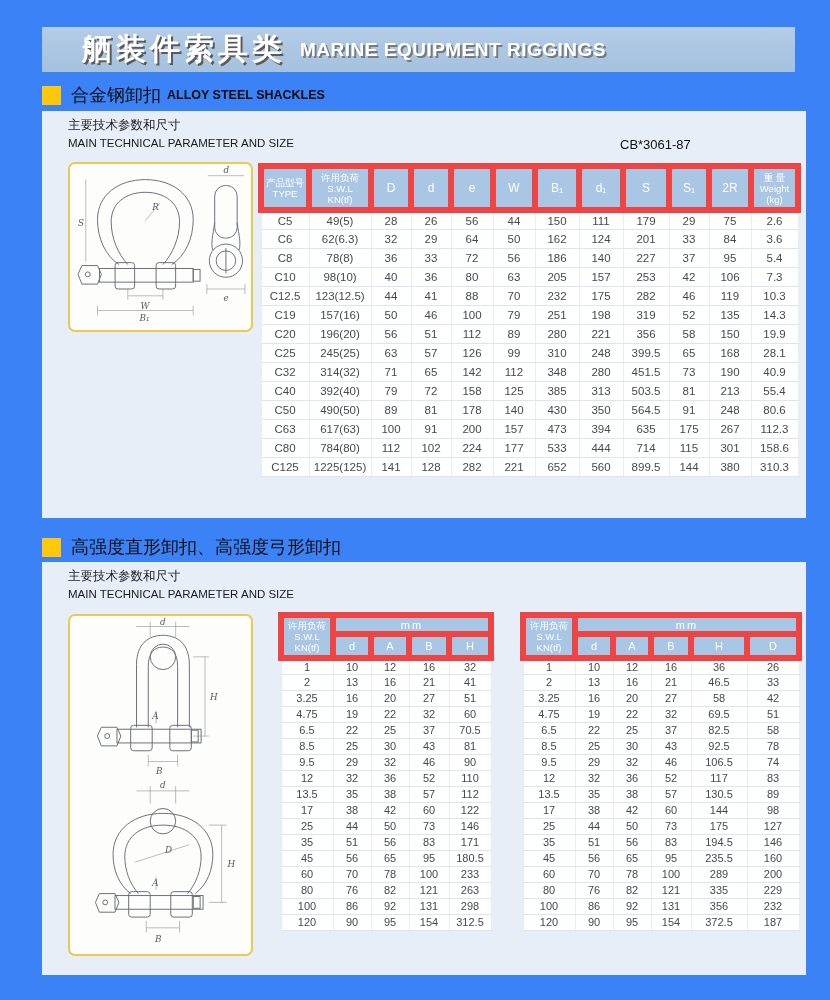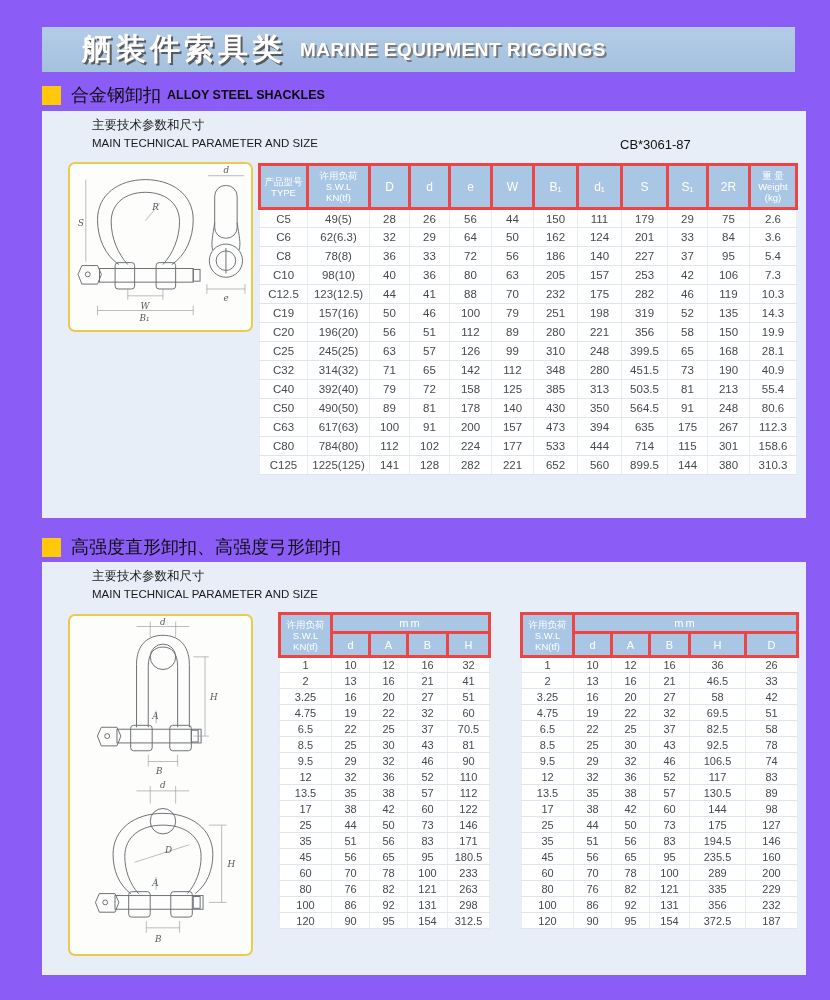--- a/index.html
+++ b/index.html
@@ -1,57 +1,57 @@
 <!DOCTYPE html>
 <html><head>
 <meta charset="utf-8">
 <style>
   * { box-sizing: border-box; }
   html,body { margin:0; padding:0; background:#fff; }
   body { width:830px; height:1000px; font-family:"Liberation Sans","DejaVu Sans",sans-serif; }
-  .page { position:relative; width:830px; height:1000px; background:#8b5cf6; overflow:hidden; }
+  .page { position:relative; width:830px; height:1000px; background:#3b82f6; overflow:hidden; }
 
   
   .banner { position:absolute; left:42px; top:27px; width:753px; height:45px;
             background:linear-gradient(#b4cce7,#a4c1de); display:flex; align-items:center; padding-left:40px; }
   .banner .zh { font-size:30px; font-weight:bold; color:#fff; letter-spacing:4px;
                 text-shadow:2px 2px 0 #5a5a5a; }
   .banner .en { font-size:19px; font-weight:bold; color:#fff; letter-spacing:0.5px;
                 margin-left:14px; text-shadow:2px 2px 0 #7a7a7a; }
 
   
   .sec-head { position:absolute; left:42px; display:flex; align-items:center; height:22px; }
   .bullet { width:19px; height:19px; background:#FFC90A; flex:0 0 auto; }
   .sec-head .zh { font-size:18px; font-weight:normal; color:#0d0d0d; margin-left:10px; white-space:nowrap; }
   .sec-head .en { font-size:12.5px; font-weight:bold; color:#0d0d0d; margin-left:6px; white-space:nowrap; }
 
   
   .panel { position:absolute; left:42px; width:764px; background:#e7eef7; }
   #panel1 { top:111px; height:407px; }
   #panel2 { top:562px; height:413px; }
 
-  .param { position:absolute; color:#1a1a1a;margin-left:24px; }
+  .param { position:absolute; color:#1a1a1a; }
   .param .zh { font-size:12.5px; }
   .param .en { font-size:11.5px; margin-top:3px; }
   .standard { position:absolute; left:620px; top:137px; width:172px; text-align:left;
               font-size:13px; color:#111; }
 
   
   .diagbox { position:absolute; background:#fdfdfb; border:2px solid #ecc94f; border-radius:7px; }
   #diag1 { left:68px; top:162px; width:185px; height:170px; }
   #diag2 { left:68px; top:614px; width:185px; height:342px; }
   .diagbox svg { display:block; width:100%; height:100%; }
   .draw { stroke:#6a6f76; stroke-width:1; fill:none; }
   .dim  { stroke:#8a8f96; stroke-width:0.6; fill:none; }
   .dlabel { font-family:"DejaVu Serif",serif; font-style:italic; font-size:9px; fill:#55595f; }
 
   
   table { border-collapse:collapse; table-layout:fixed; position:absolute; }
   th { background:#a9c7e4; color:#fff; font-weight:normal; text-align:center;
-       border:3px solid #ef4444; padding:0; }
+       border:6px solid #ef4444; padding:0; }
   td { background:#fff; color:#45494e; text-align:center; border:1px solid #e7edf4;
        border-bottom:1px solid #dde5ee; padding:0; }
 
   #table1 { left:258px; top:163px; width:537px; }
   #table1 th { height:44px; font-size:12px; }
   #table1 th.multi { font-size:9.5px; line-height:11px; }
   #table1 td { height:19px; font-size:11.5px; }
 
   .t2 td { height:16px; font-size:11px; }
   .t2 th { font-size:11px; }

